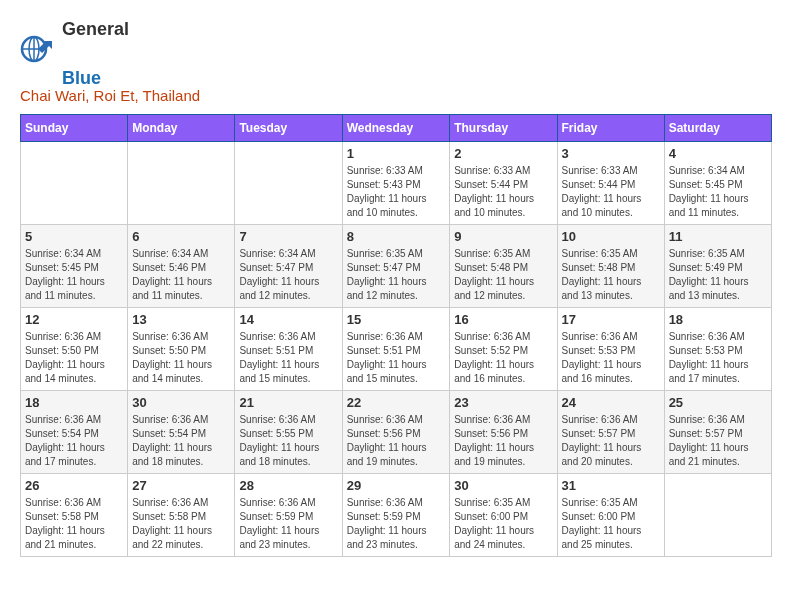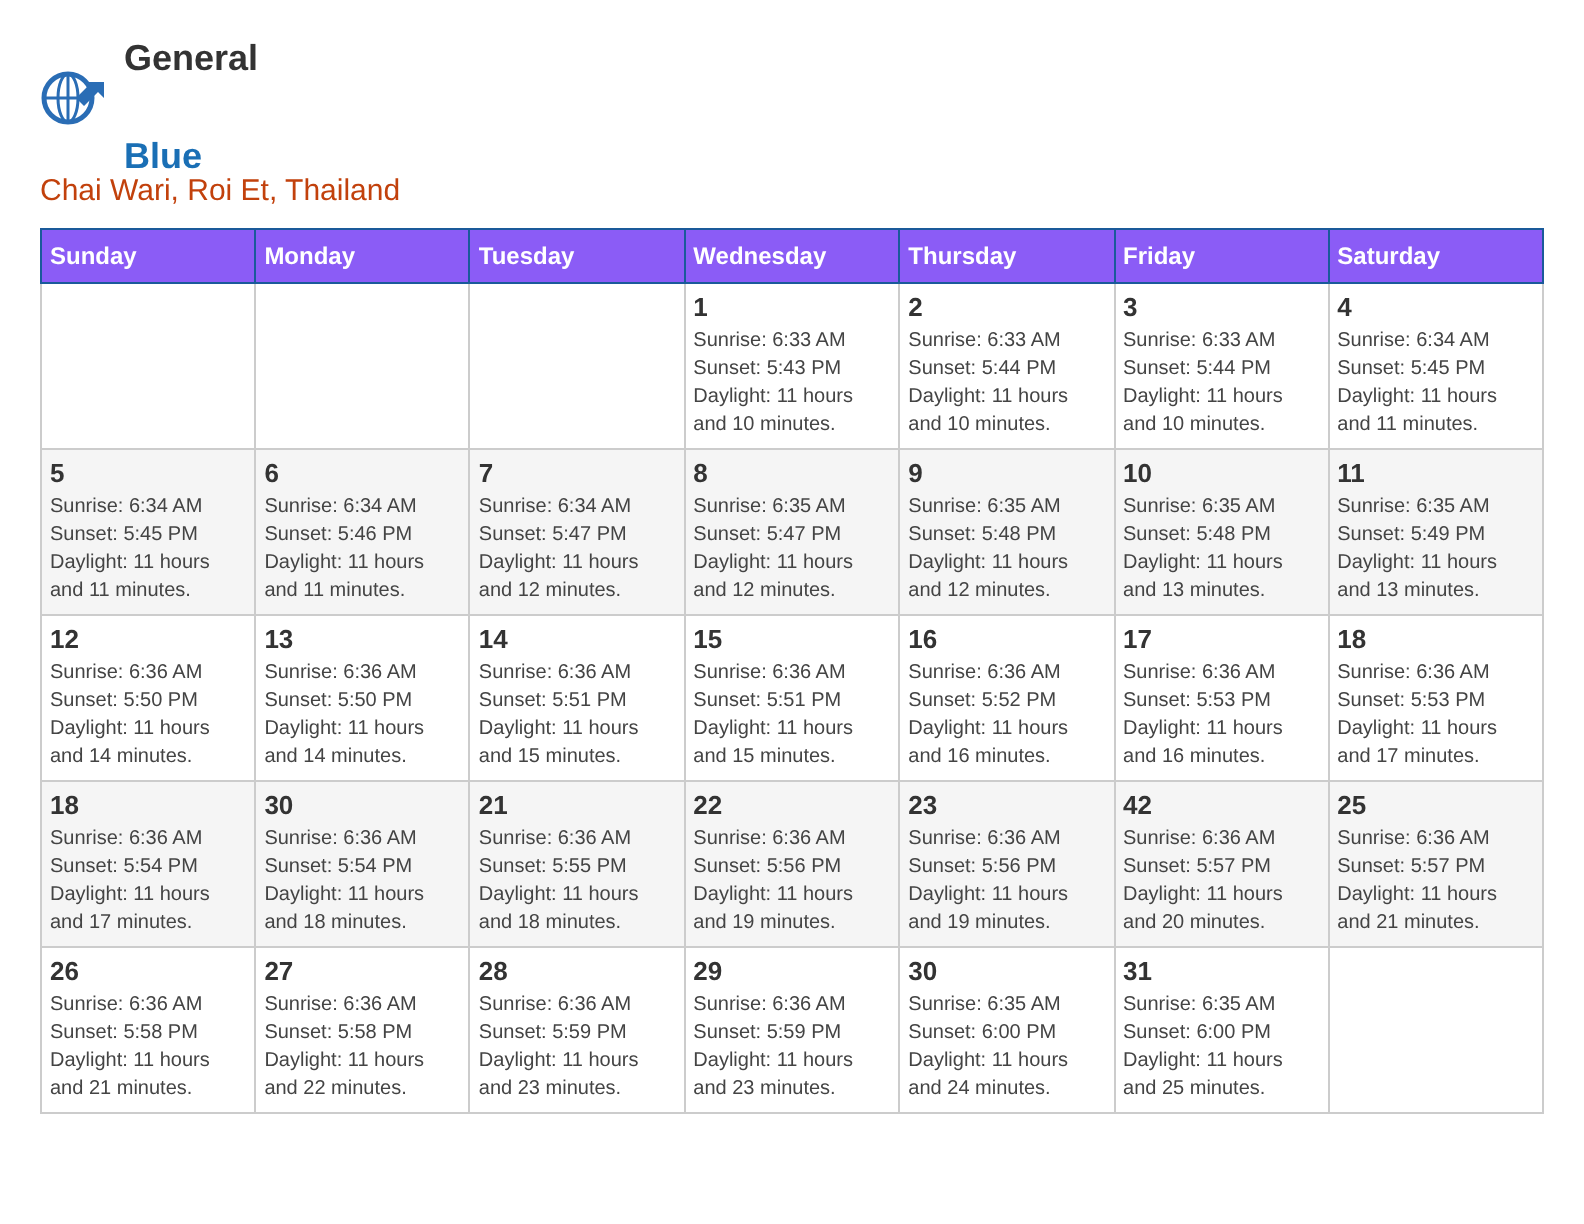--- a/index.html
+++ b/index.html
@@ -257,21 +257,21 @@
 Sunset: 5:56 PM
 Daylight: 11 hours and 19 minutes.</div>
         </td>
         <td>
           <div class="day-number">23</div>
           <div class="day-info">Sunrise: 6:36 AM
 Sunset: 5:56 PM
 Daylight: 11 hours and 19 minutes.</div>
         </td>
         <td>
-          <div class="day-number">42</div>
+          <div class="day-number">24</div>
           <div class="day-info">Sunrise: 6:36 AM
 Sunset: 5:57 PM
 Daylight: 11 hours and 20 minutes.</div>
         </td>
         <td>
           <div class="day-number">25</div>
           <div class="day-info">Sunrise: 6:36 AM
 Sunset: 5:57 PM
 Daylight: 11 hours and 21 minutes.</div>
         </td>

